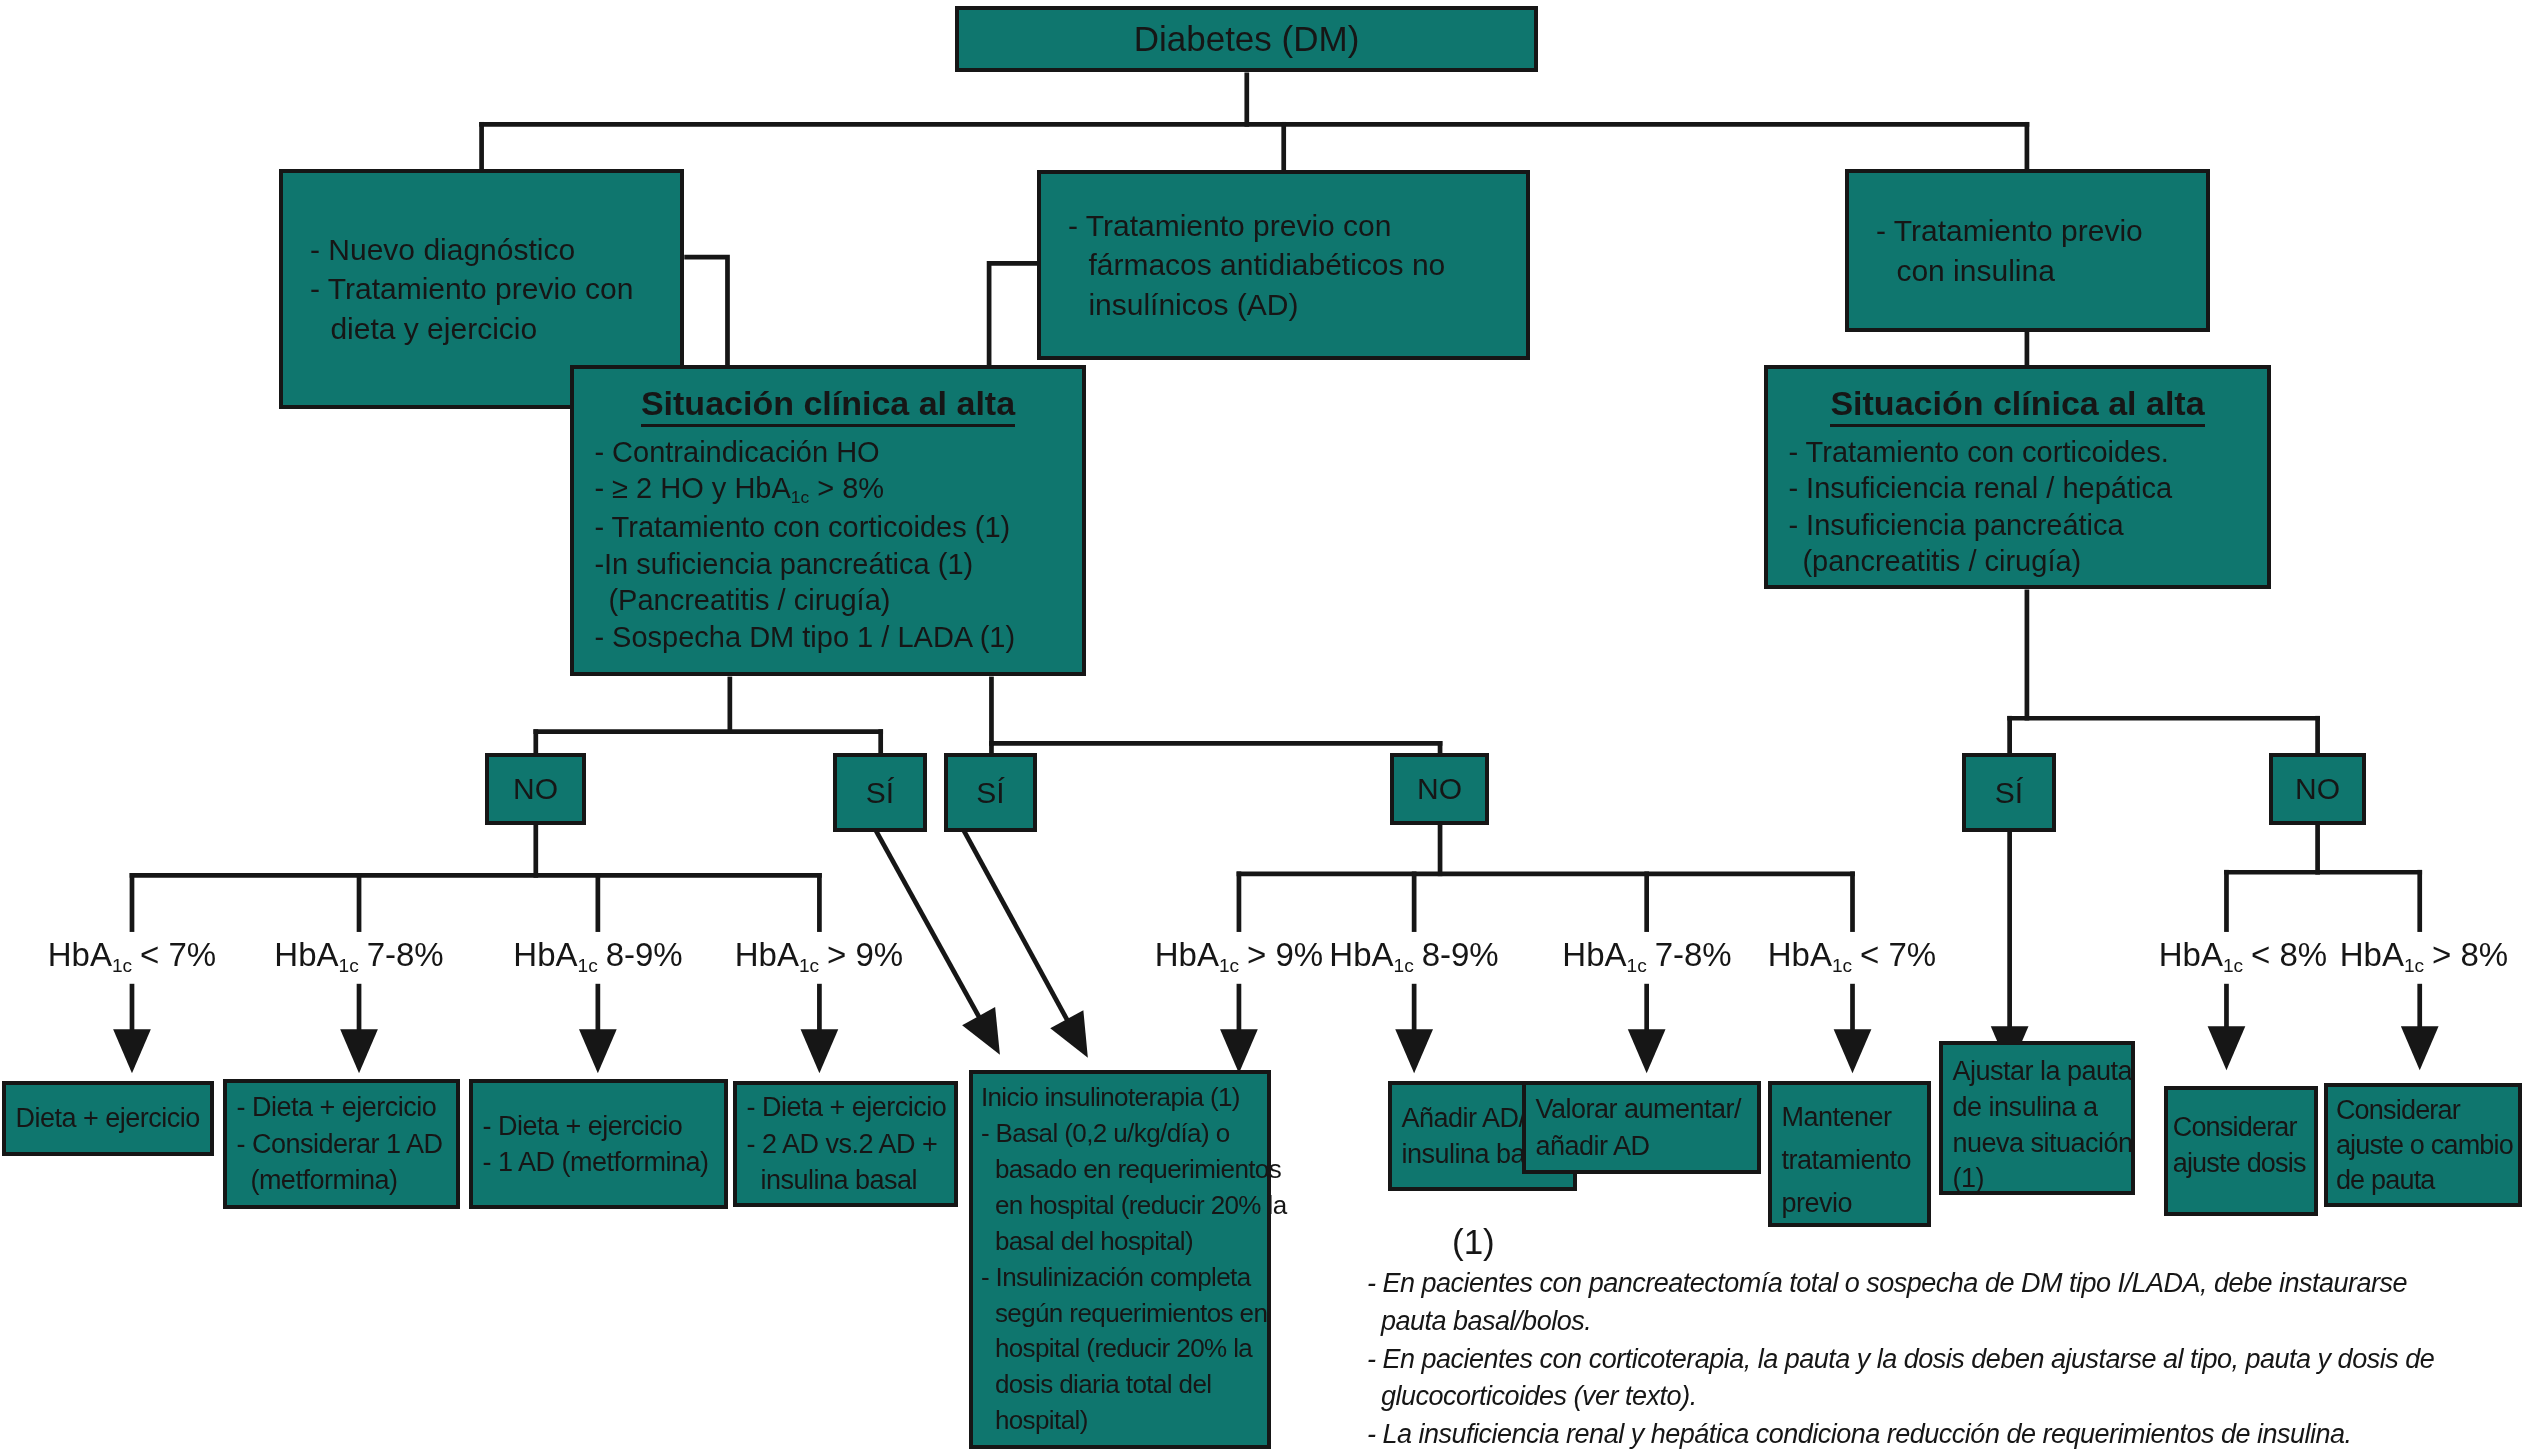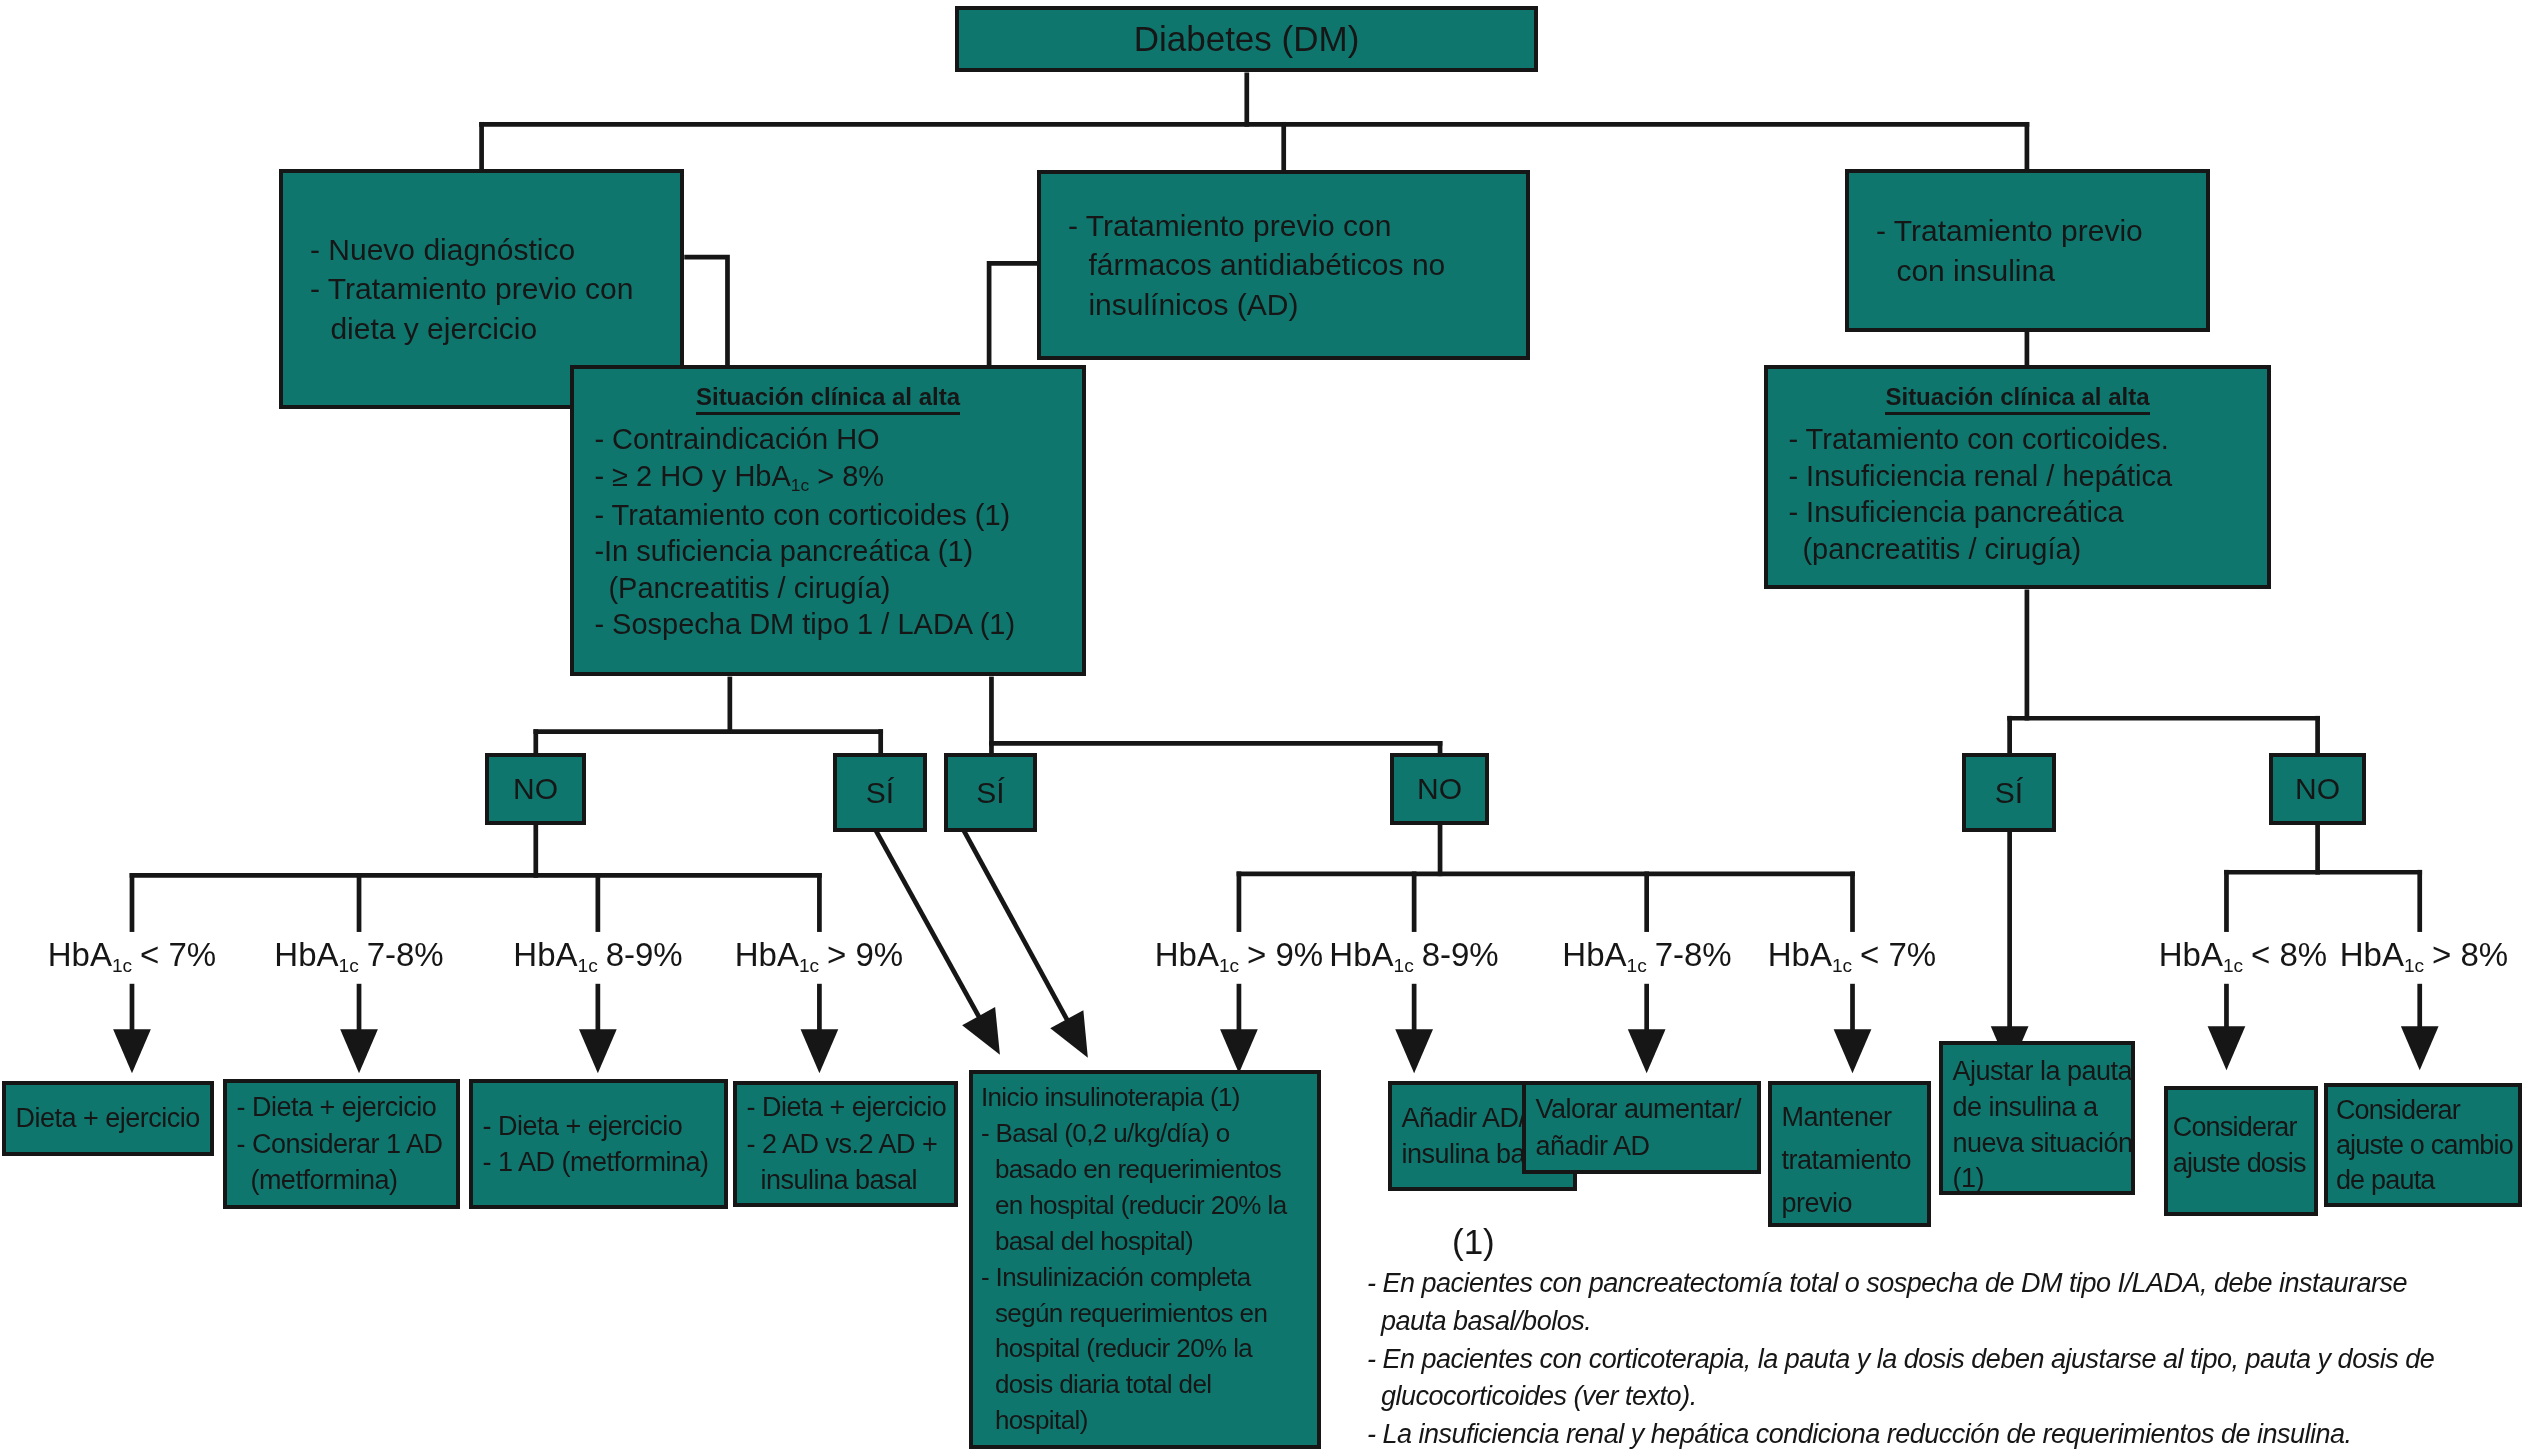--- a/index.html
+++ b/index.html
@@ -8,21 +8,21 @@
     width:2525px; height:1453px; position:relative; background:#ffffff;
     font-family:"Liberation Sans","DejaVu Sans",sans-serif; color:var(--line);
   }
   svg.wires { position:absolute; left:0; top:0; width:2525px; height:1453px; }
   svg.wires .ln { fill:none; stroke:var(--line); stroke-width:6; }
   svg.wires .head { fill:var(--line); stroke:none; }
   .box { position:absolute; box-sizing:border-box; background:#0f766e; border:4.7px solid var(--line); }
   .vcenter { display:flex; flex-direction:column; justify-content:center; }
   .entry { font-size:30px; line-height:1.32; padding:7.9px 7.9px 7.9px 27px; white-space:nowrap; }
   .situ  { font-size:29px; line-height:1.26; padding:12.6px 20.4px; white-space:nowrap; }
-  .situ-title { font-weight:bold; font-size:24px; text-align:center; margin-bottom:9.4px; }
+  .situ-title { font-weight:bold; font-size:34px; text-align:center; margin-bottom:9.4px; }
   .situ-title span { border-bottom:3.1px solid var(--line); padding-bottom:2.4px; }
   .dec { display:flex; align-items:center; justify-content:center; font-size:30px; }
   .act { font-size:27px; line-height:1.35; padding:7.9px 9.4px; letter-spacing:-0.5px; white-space:nowrap; }
   .ind { padding-left:20.4px; }
   .ind2 { padding-left:14px; }
   .hba { position:absolute; top:936px; transform:translateX(-50%); font-size:33px; white-space:nowrap; }
   .hba .sub { font-size:0.58em; vertical-align:-0.3em; }
   .hba .val { margin-left:7.9px; }
   .subtxt { font-size:0.6em; vertical-align:-0.28em; }
   .inicio { font-size:26px; line-height:1.38; letter-spacing:-0.6px; padding:6.3px 6.3px 6.3px 7.9px; white-space:nowrap; }
@@ -160,21 +160,21 @@
   <div>- Dieta + ejercicio</div>
   <div>- 1 AD (metformina)</div>
 </div>
 
 <div class="box act vcenter" style="left:733px; top:1081px; width:225px; height:126px;">
   <div>- Dieta + ejercicio</div>
   <div>- 2 AD vs.2 AD +</div>
   <div class="ind2">insulina basal</div>
 </div>
 
-<div class="box inicio" style="left:969px; top:1070px; width:352px; height:379px;">
+<div class="box inicio" style="left:969px; top:1070px; width:302px; height:379px;">
   <div>Inicio insulinoterapia (1)</div>
   <div>- Basal (0,2 u/kg/día) o</div>
   <div class="ind2">basado en requerimientos</div>
   <div class="ind2">en hospital (reducir 20% la</div>
   <div class="ind2">basal del hospital)</div>
   <div>- Insulinización completa</div>
   <div class="ind2">según requerimientos en</div>
   <div class="ind2">hospital (reducir 20% la</div>
   <div class="ind2">dosis diaria total del</div>
   <div class="ind2">hospital)</div>

